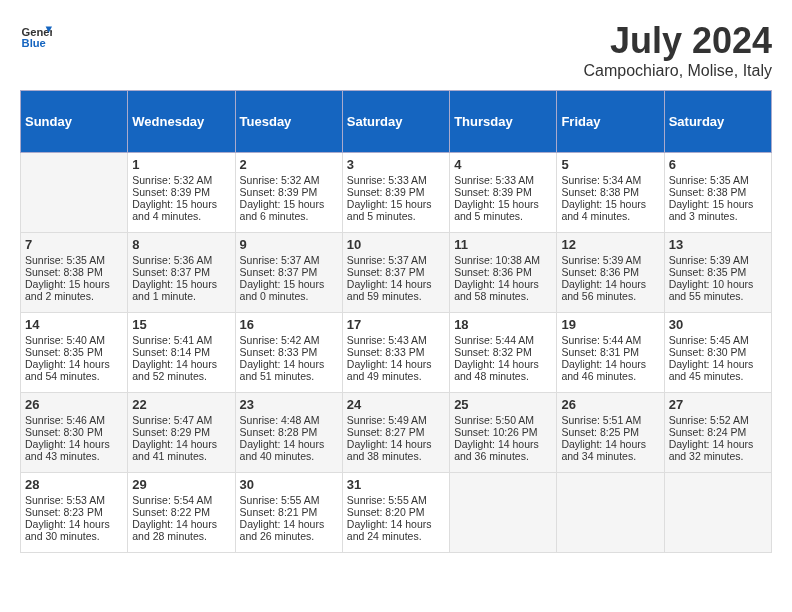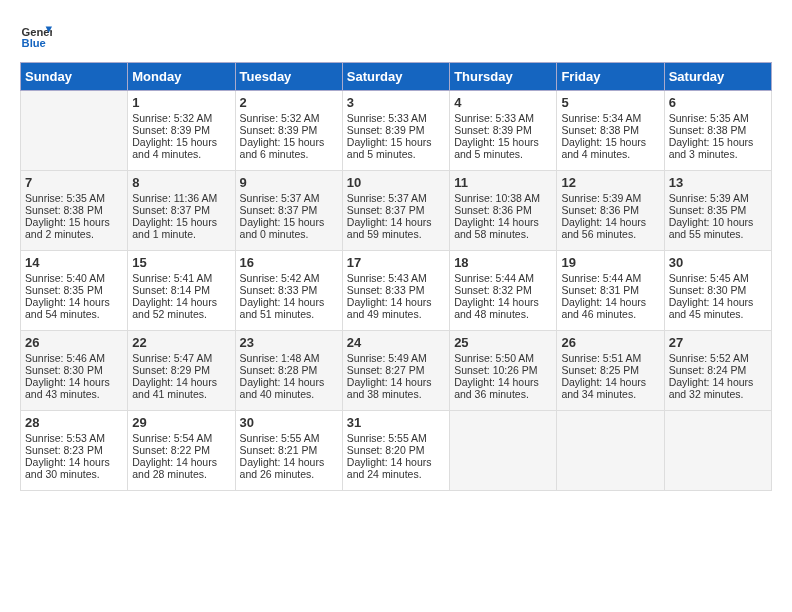--- a/index.html
+++ b/index.html
@@ -40,21 +40,21 @@
     table {
       width: 100%;
       border-collapse: collapse;
       table-layout: fixed;
     }
     thead tr {
       background-color: #1565c0;
       color: #fff;
     }
     thead th {
-      padding: 6px 4px;
+      padding: 23px 4px;
       font-size: 13px;
       font-weight: bold;
       text-align: left;
       border: 1px solid #aac;
     }
     tbody tr {
       border-bottom: 1px solid #ccc;
     }
     tbody td {
       vertical-align: top;
@@ -79,27 +79,31 @@
 <body>
 
 <div class="header">
   <div class="logo">
     <svg class="logo-icon" viewBox="0 0 40 40">
       <text x="2" y="20" font-size="14" font-weight="bold" fill="#333">General</text>
       <text x="2" y="34" font-size="14" font-weight="bold" fill="#1565c0">Blue</text>
       <polygon points="32,8 40,8 36,16" fill="#1565c0"></polygon>
     </svg>
   </div>
+  <div class="title-block">
+    <div class="month-year">July 2024</div>
+    <div class="location">Campochiaro, Molise, Italy</div>
+  </div>
 </div>
 
 <table>
   <thead>
     <tr>
     <th>Sunday</th>
-        <th>Monday</th>
+        <th>Wednesday</th>
         <th>Tuesday</th>
         <th>Saturday</th>
         <th>Thursday</th>
         <th>Friday</th>
         <th>Saturday</th>
       </tr>
   </thead>
   <tbody id="calendar-body">
   <tr>
         <td class="empty"></td>
@@ -142,21 +146,21 @@
       </tr>
       <tr>
         <td>
           <span class="day-num">7</span>
           <div>Sunrise: 5:35 AM</div>
           <div>Sunset: 8:38 PM</div>
           <div>Daylight: 15 hours and 2 minutes.</div>
         </td>
         <td>
           <span class="day-num">8</span>
-          <div>Sunrise: 11:36 AM</div>
+          <div>Sunrise: 5:36 AM</div>
           <div>Sunset: 8:37 PM</div>
           <div>Daylight: 15 hours and 1 minute.</div>
         </td>
         <td>
           <span class="day-num">9</span>
           <div>Sunrise: 5:37 AM</div>
           <div>Sunset: 8:37 PM</div>
           <div>Daylight: 15 hours and 0 minutes.</div>
         </td>
         <td>
@@ -236,21 +240,21 @@
           <div>Daylight: 14 hours and 43 minutes.</div>
         </td>
         <td>
           <span class="day-num">22</span>
           <div>Sunrise: 5:47 AM</div>
           <div>Sunset: 8:29 PM</div>
           <div>Daylight: 14 hours and 41 minutes.</div>
         </td>
         <td>
           <span class="day-num">23</span>
-          <div>Sunrise: 1:48 AM</div>
+          <div>Sunrise: 4:48 AM</div>
           <div>Sunset: 8:28 PM</div>
           <div>Daylight: 14 hours and 40 minutes.</div>
         </td>
         <td>
           <span class="day-num">24</span>
           <div>Sunrise: 5:49 AM</div>
           <div>Sunset: 8:27 PM</div>
           <div>Daylight: 14 hours and 38 minutes.</div>
         </td>
         <td>

